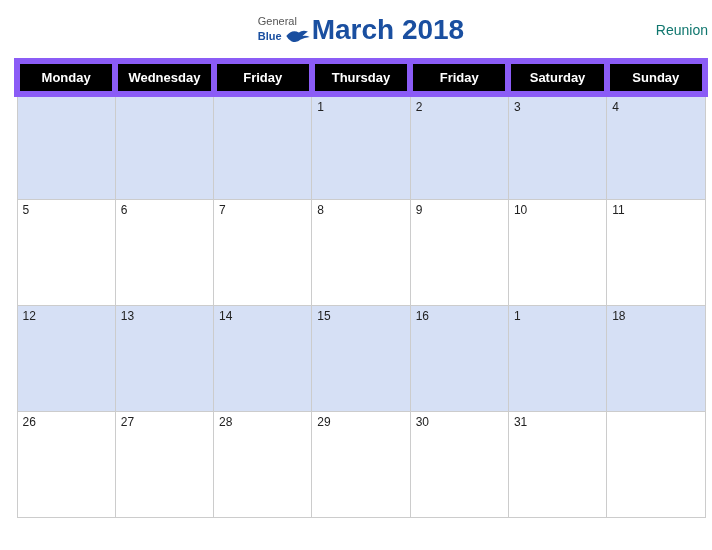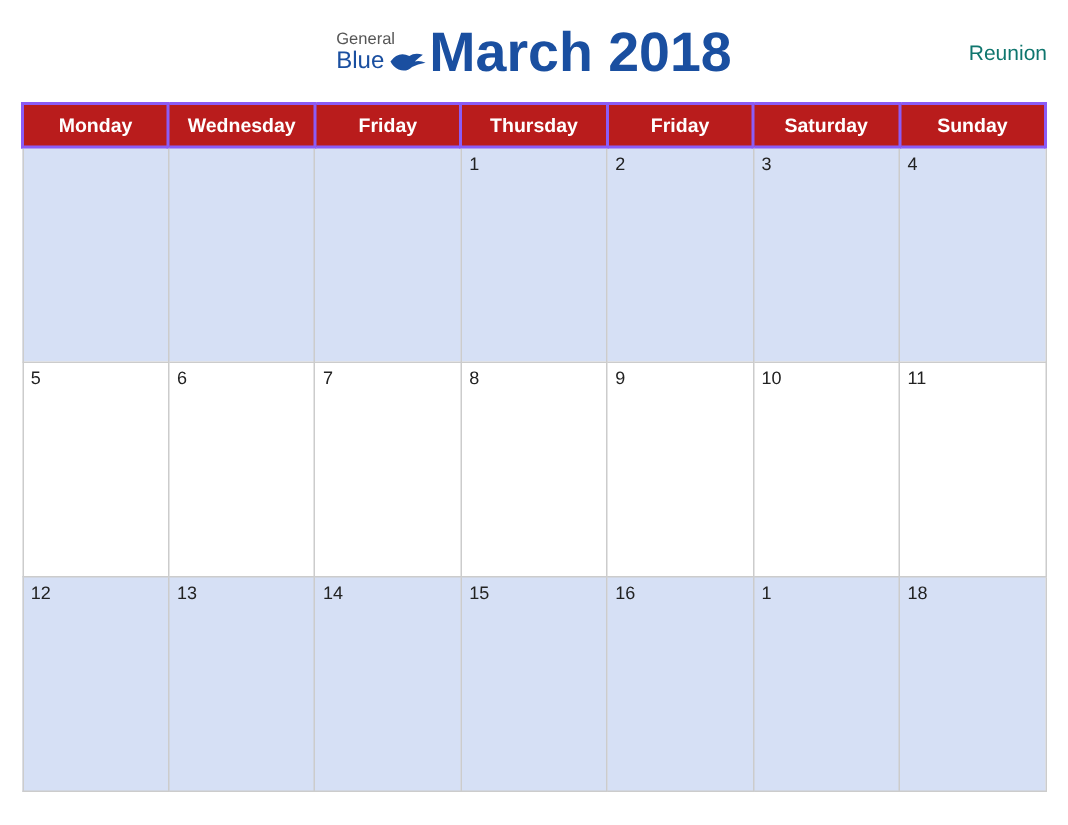--- a/index.html
+++ b/index.html
@@ -7,82 +7,82 @@
       font-family: Arial, sans-serif;
       background: #fff;
       width: 712px;
       height: 550px;
       overflow: hidden;
     }
     .calendar-wrapper {
       width: 712px;
       height: 488px;
       background: #fff;
-      padding: 10px 14px 14px 14px;
+      padding: 10px 4px 14px 14px;
     }
     .calendar-header {
       display: flex;
       align-items: center;
       justify-content: center;
       position: relative;
       margin-bottom: 8px;
       padding: 4px 0;
     }
     .logo-general {
       font-size: 11px;
       color: #555;
       line-height: 1.1;
     }
     .logo-blue {
-      font-size: 16px;
-      font-weight: normal;
+      font-size: 11px;
+      font-weight: bold;
       color: #1a4fa0;
       line-height: 1.1;
     }
     .logo-bird {
       width: 28px;
       height: 18px;
     }
     .logo-container {
       display: flex;
       flex-direction: column;
       align-items: flex-start;
     }
     .logo-top-row {
       display: flex;
       align-items: center;
       gap: 2px;
     }
     .calendar-title {
-      font-size: 37px;
+      font-size: 28px;
       font-weight: bold;
       color: #1a4fa0;
       text-align: center;
     }
     .region-label {
       position: absolute;
       right: 0;
       top: 50%;
       transform: translateY(-50%);
       font-size: 14px;
       color: #0f766e;
     }
     .calendar-table {
       width: 100%;
       border-collapse: collapse;
       height: 460px;
     }
     .calendar-table thead th {
-      background-color: #b91c1c;
+      background-color: #000000;
       color: #fff;
       font-size: 13px;
       font-weight: bold;
       padding: 6px 4px;
       text-align: center;
-      border: 2px solid #8b5cf6;
+      border: 6px solid #8b5cf6;
     }
     .calendar-table tbody tr {
       height: 76px;
     }
     .calendar-table tbody td {
       border: 1px solid #ccc;
       vertical-align: top;
       padding: 3px 5px;
       font-size: 12px;
       color: #222;
@@ -158,15 +158,24 @@
         </tr>
         <tr>
           <td><span class="day-num">12</span></td>
           <td><span class="day-num">13</span></td>
           <td><span class="day-num">14</span></td>
           <td><span class="day-num">15</span></td>
           <td><span class="day-num">16</span></td>
           <td><span class="day-num">1</span></td>
           <td><span class="day-num">18</span></td>
         </tr>
+        <tr>
+          <td><span class="day-num">26</span></td>
+          <td><span class="day-num">27</span></td>
+          <td><span class="day-num">28</span></td>
+          <td><span class="day-num">29</span></td>
+          <td><span class="day-num">30</span></td>
+          <td><span class="day-num">31</span></td>
+          <td class="empty-cell"></td>
+        </tr>
       </tbody>
   </table>
 </div>
 
 </body></html>

